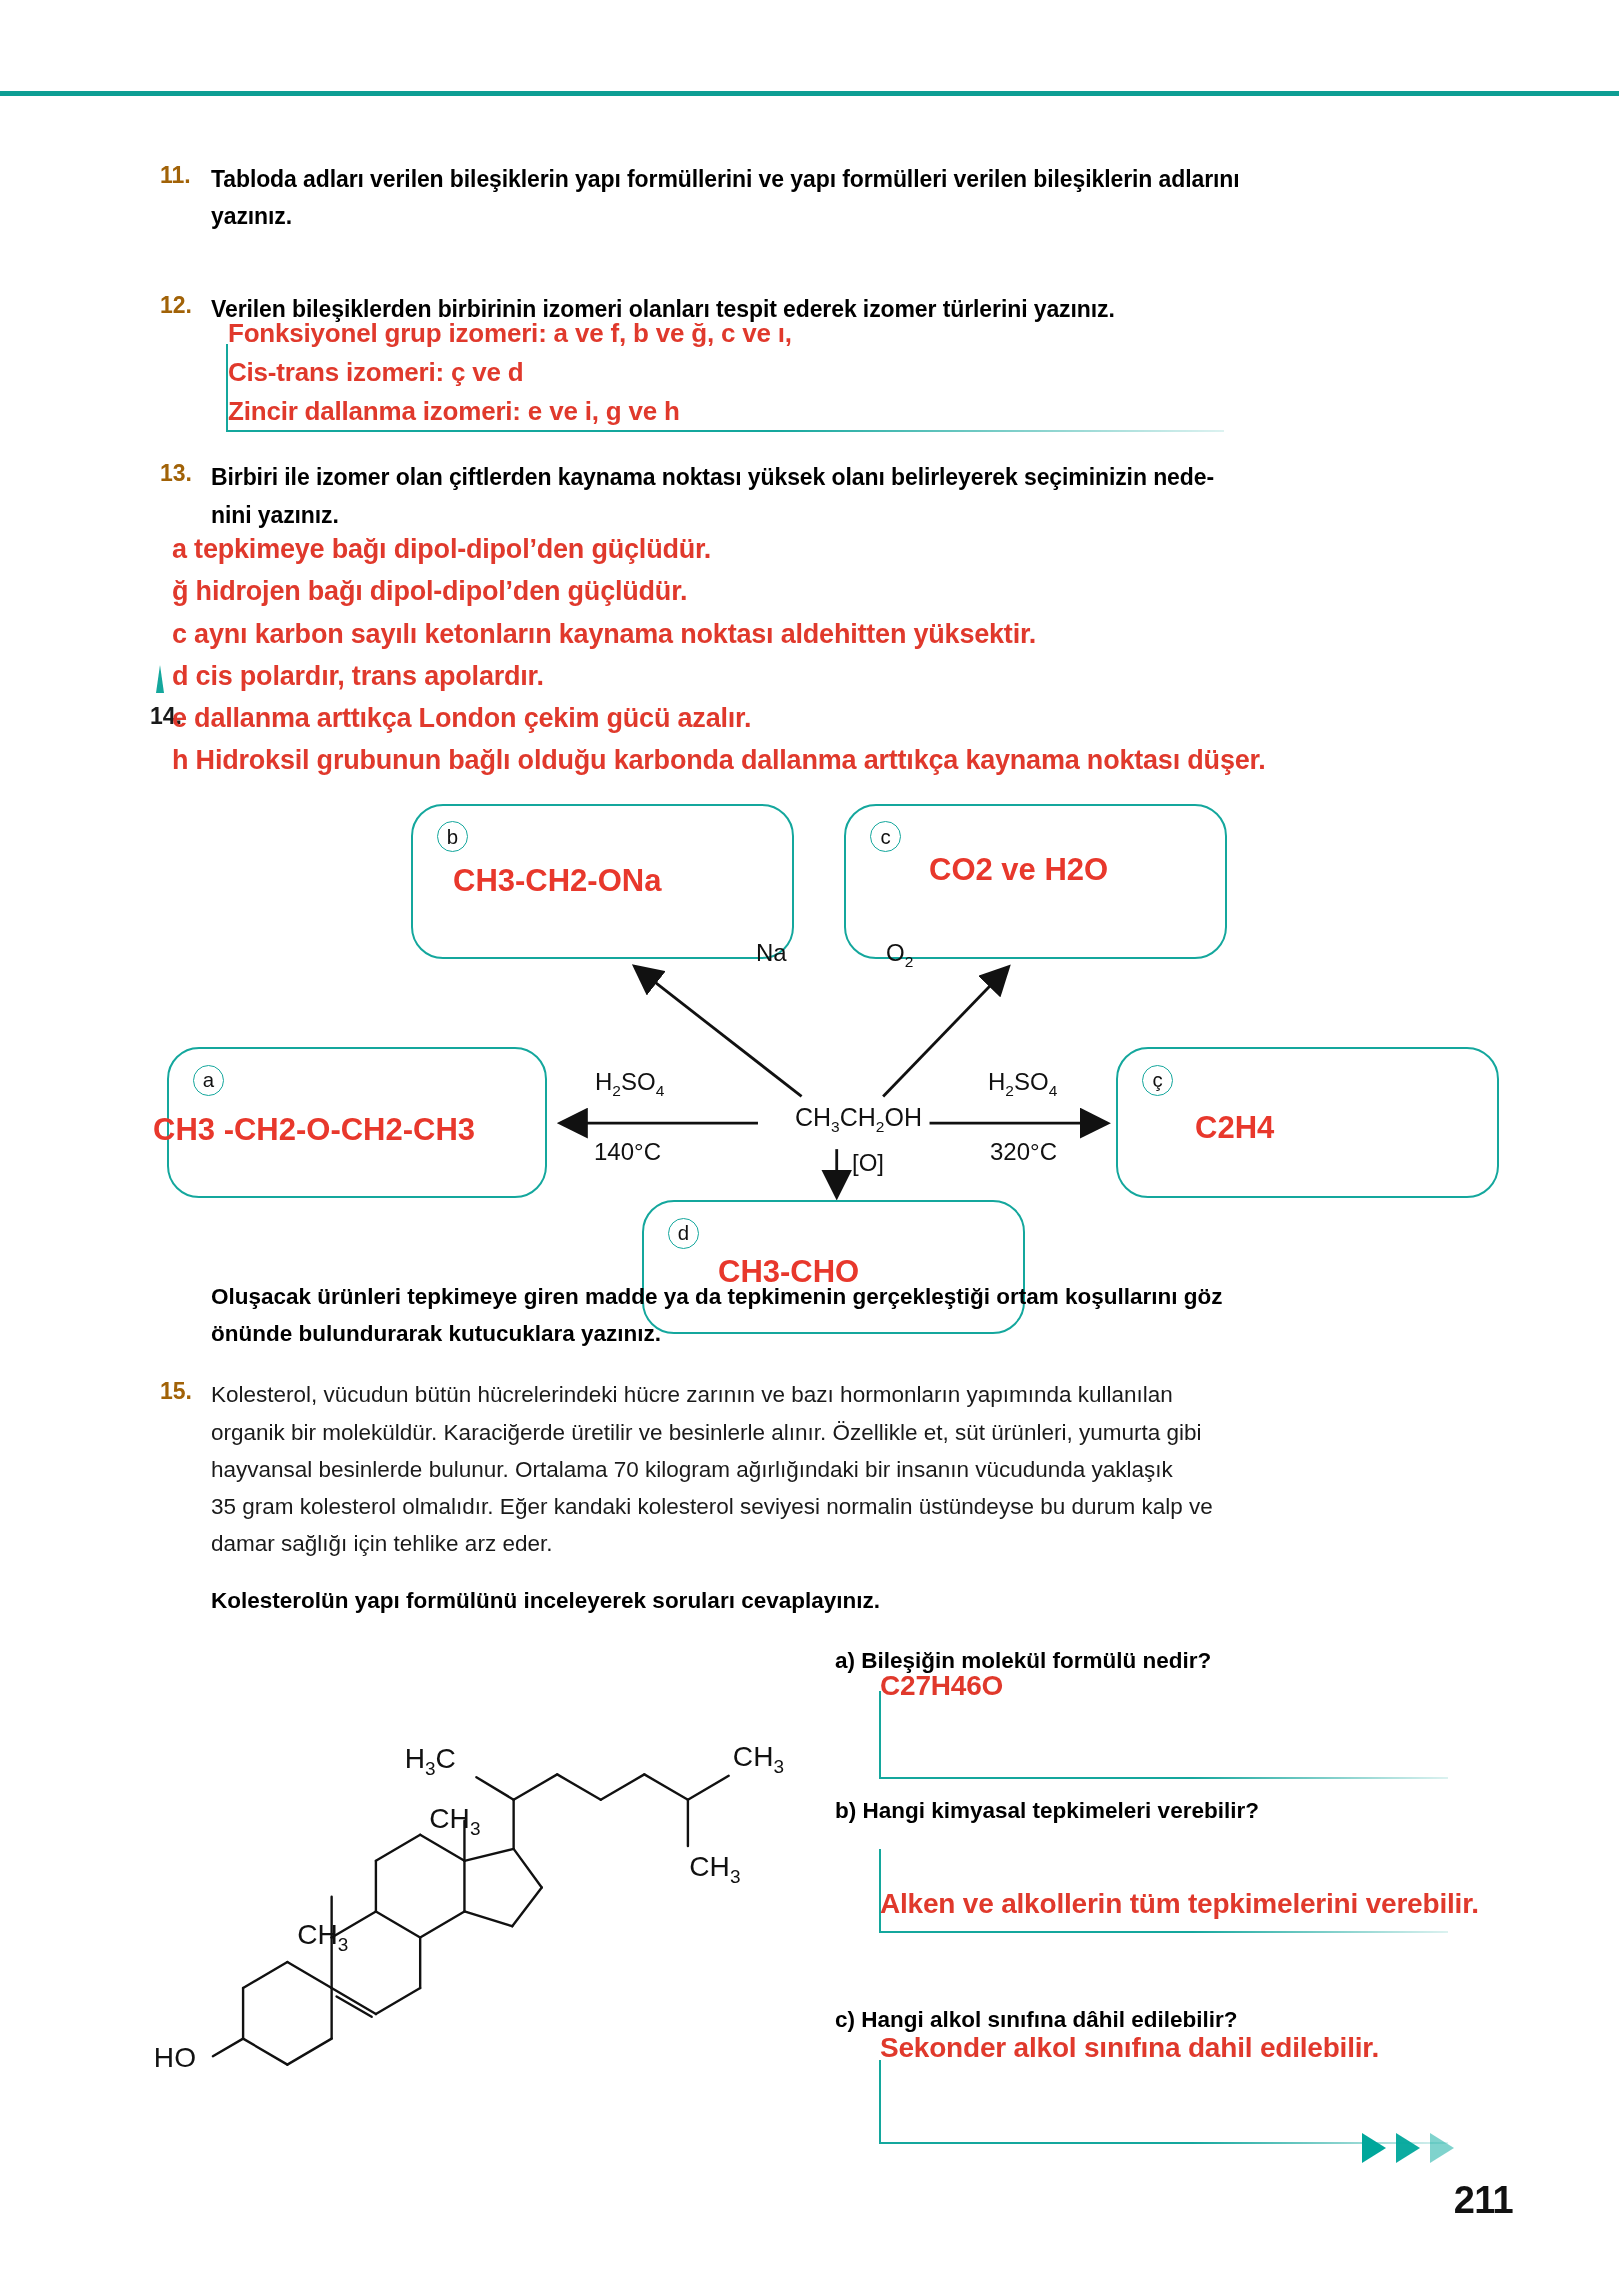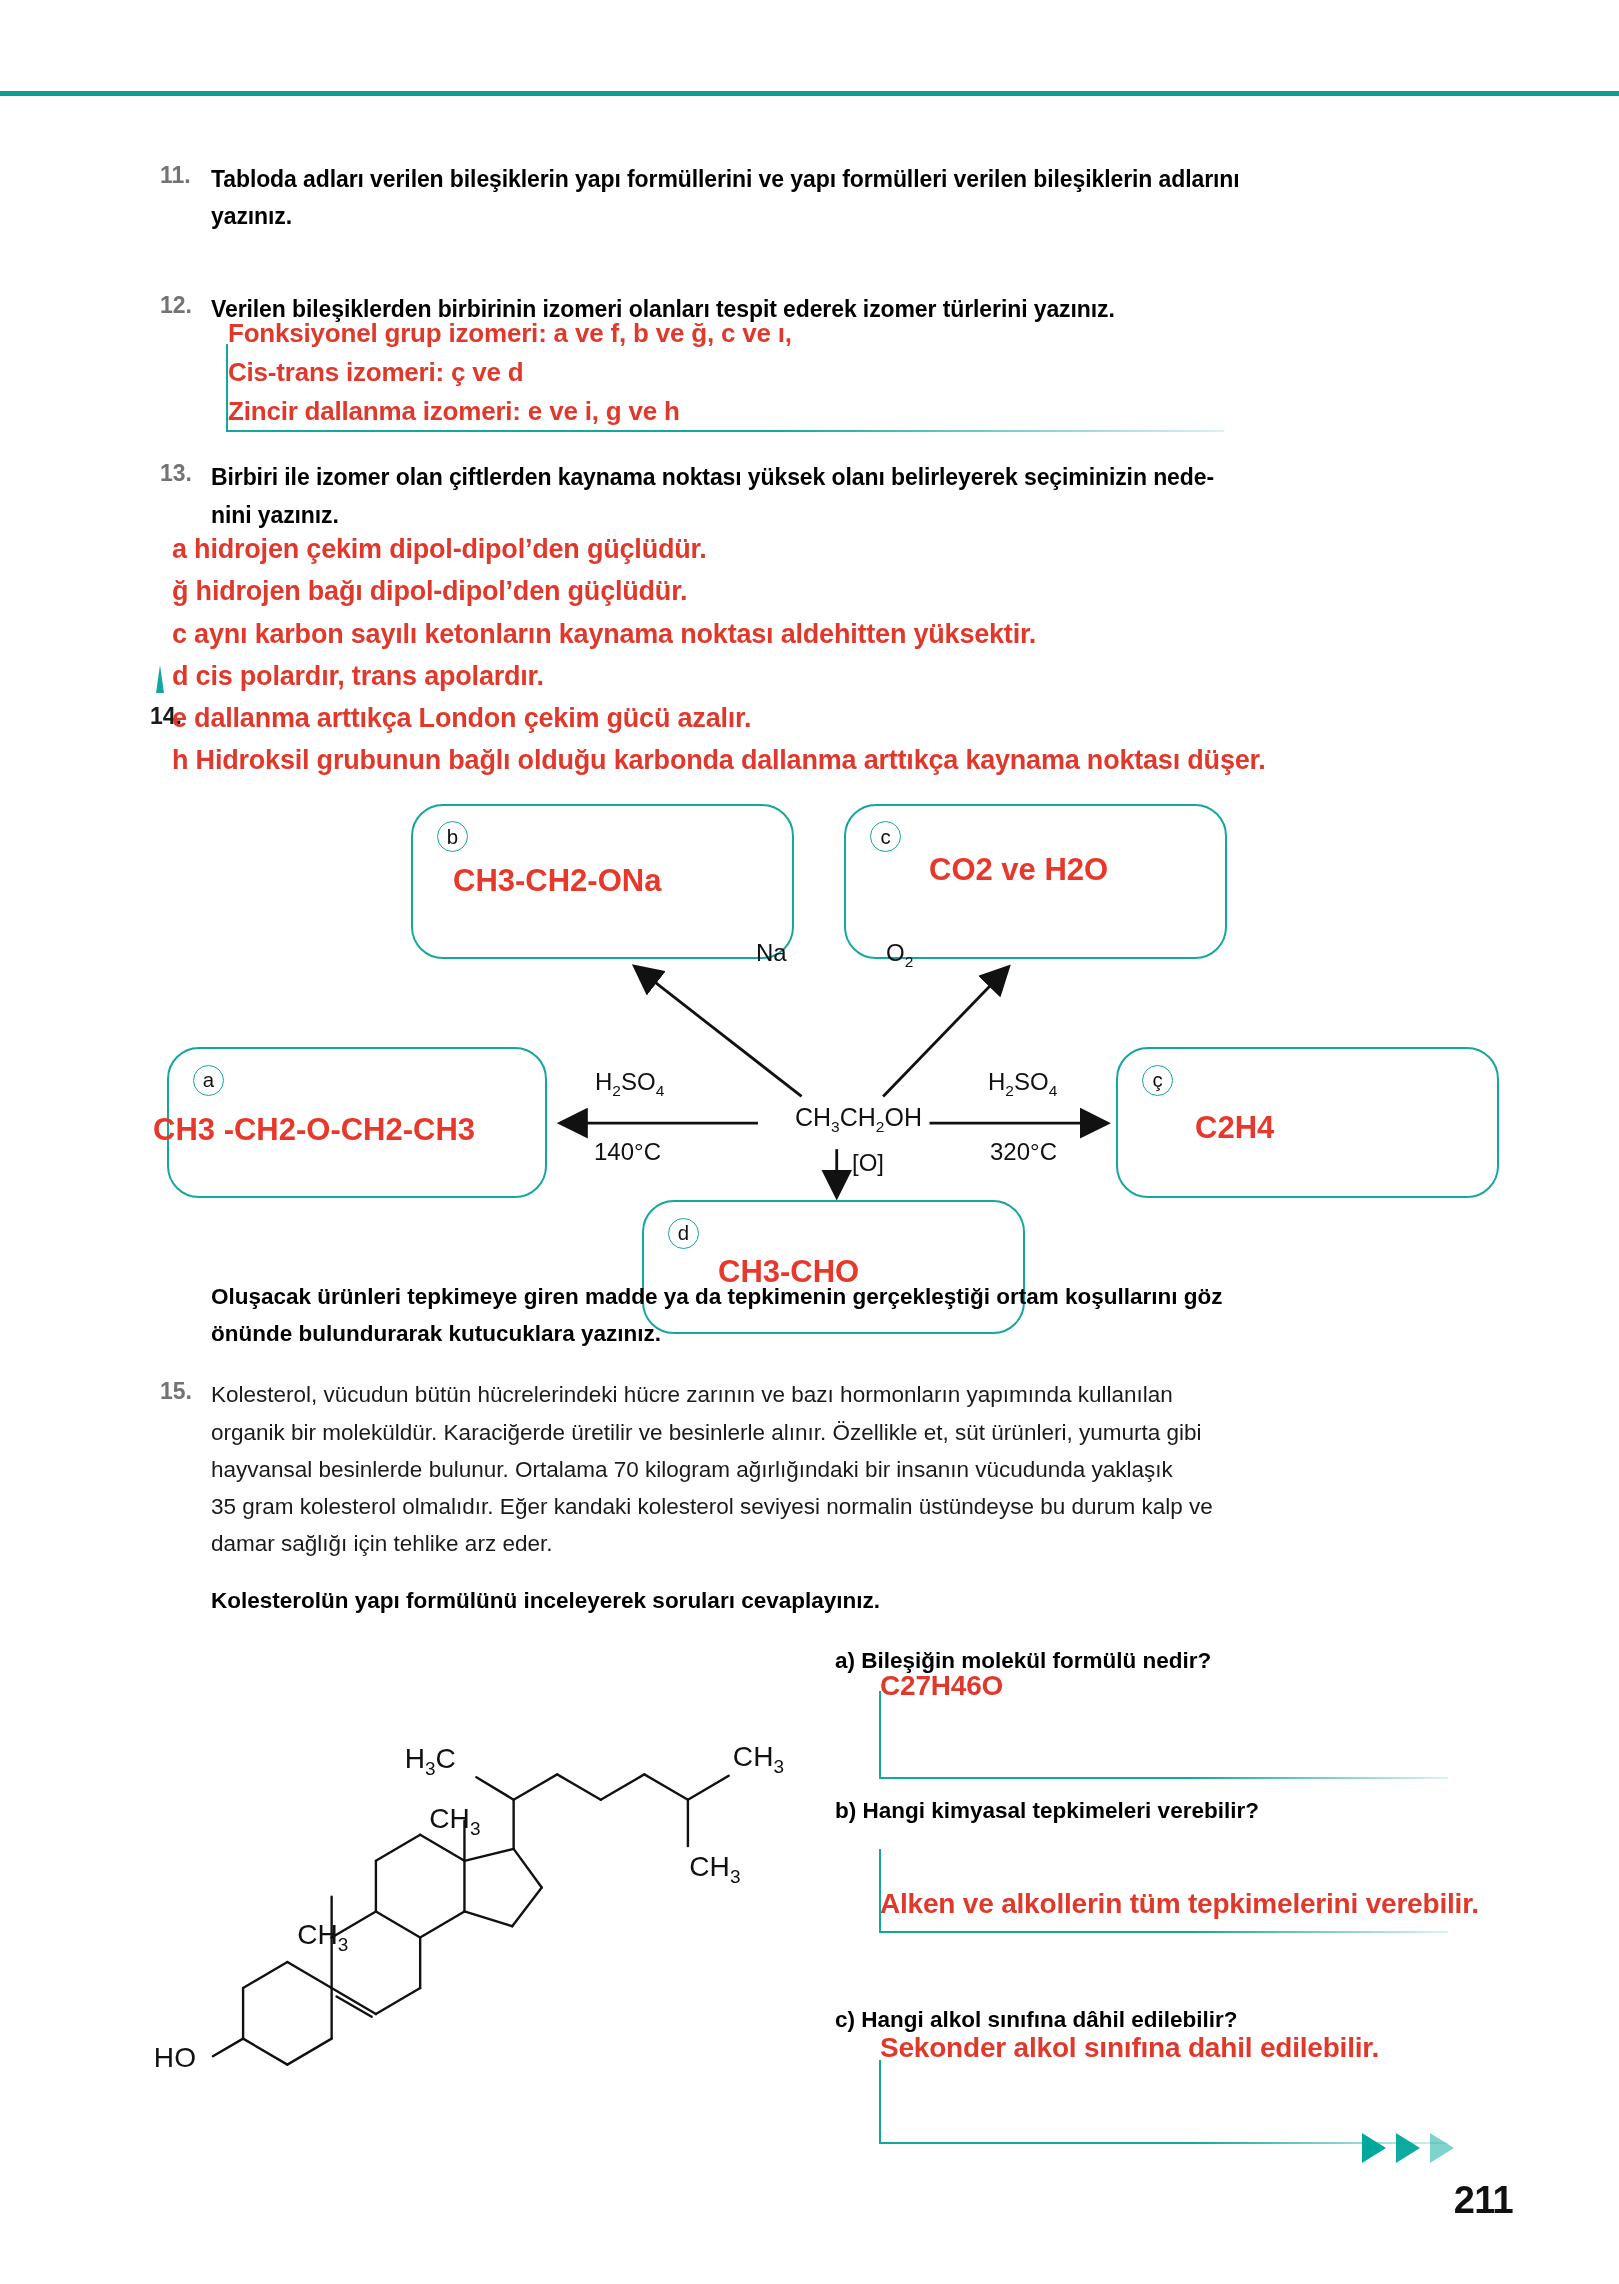--- a/index.html
+++ b/index.html
@@ -35,21 +35,21 @@
     font-size: 23px;
     line-height: 34px;
     font-weight: bold;
     color: #000000;
     letter-spacing: -0.1px;
   }
   .q-num {
     position: absolute;
     font-size: 23px;
     font-weight: bold;
-    color: #737373;
+    color: #a16207;
   }
   .body-text {
     position: absolute;
     font-size: 22.5px;
     line-height: 37px;
     font-weight: normal;
     color: #1a1a1a;
   }
   .bold-text {
     position: absolute;
@@ -185,21 +185,21 @@
   <div class="q-num" style="left:160px; top:460px;">13.</div>
   <div class="q-block" style="left:211px; top:460px; width:1294px;">Birbiri ile izomer olan çiftlerden kaynama noktası yüksek olanı belirleyerek seçiminizin nede-</div>
   <div class="q-block" style="left:211px; top:498px; width:1294px;">nini yazınız.</div>
 
   <div style="position:absolute; left:156px; top:665px; width:0; height:0;
               border-left:4.9px solid transparent; border-right:4.9px solid transparent;
               border-bottom:28px solid #14a79d;"></div>
 
   <div class="hidden-num" style="left:150px; top:703px;">14.</div>
 
-  <div class="ans" style="left:172px; top:534px; font-size:27px;">a hidrojen çekim dipol-dipol’den güçlüdür.</div>
+  <div class="ans" style="left:172px; top:534px; font-size:27px;">a tepkimeye bağı dipol-dipol’den güçlüdür.</div>
   <div class="ans" style="left:172px; top:576px; font-size:27px;">ğ hidrojen bağı dipol-dipol’den güçlüdür.</div>
   <div class="ans" style="left:172px; top:619px; font-size:27px;">c aynı karbon sayılı ketonların kaynama noktası aldehitten yüksektir.</div>
   <div class="ans" style="left:172px; top:661px; font-size:27px;">d cis polardır, trans apolardır.</div>
   <div class="ans" style="left:172px; top:703px; font-size:27px;">e dallanma arttıkça London çekim gücü azalır.</div>
   <div class="ans" style="left:172px; top:745px; font-size:27px;">h Hidroksil grubunun bağlı olduğu karbonda dallanma arttıkça kaynama noktası düşer.</div>
 
   <div id="diagram">
 
     <div class="rbox" style="left:411px; top:9.8px; width:383px; height:155px;">
       <div class="rbox-tag">b</div>

